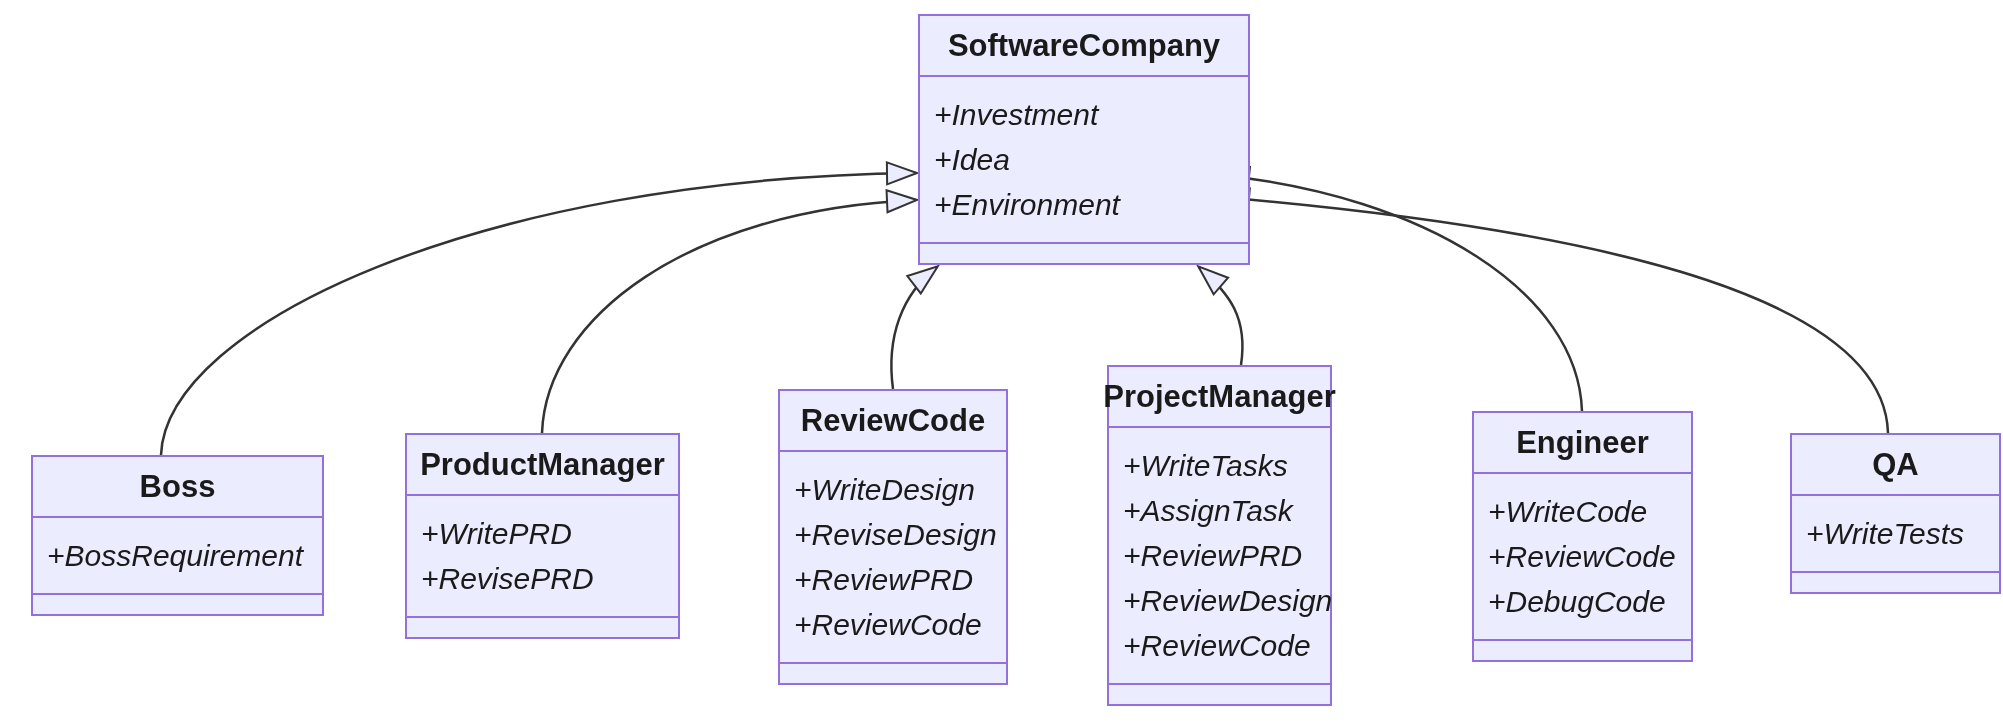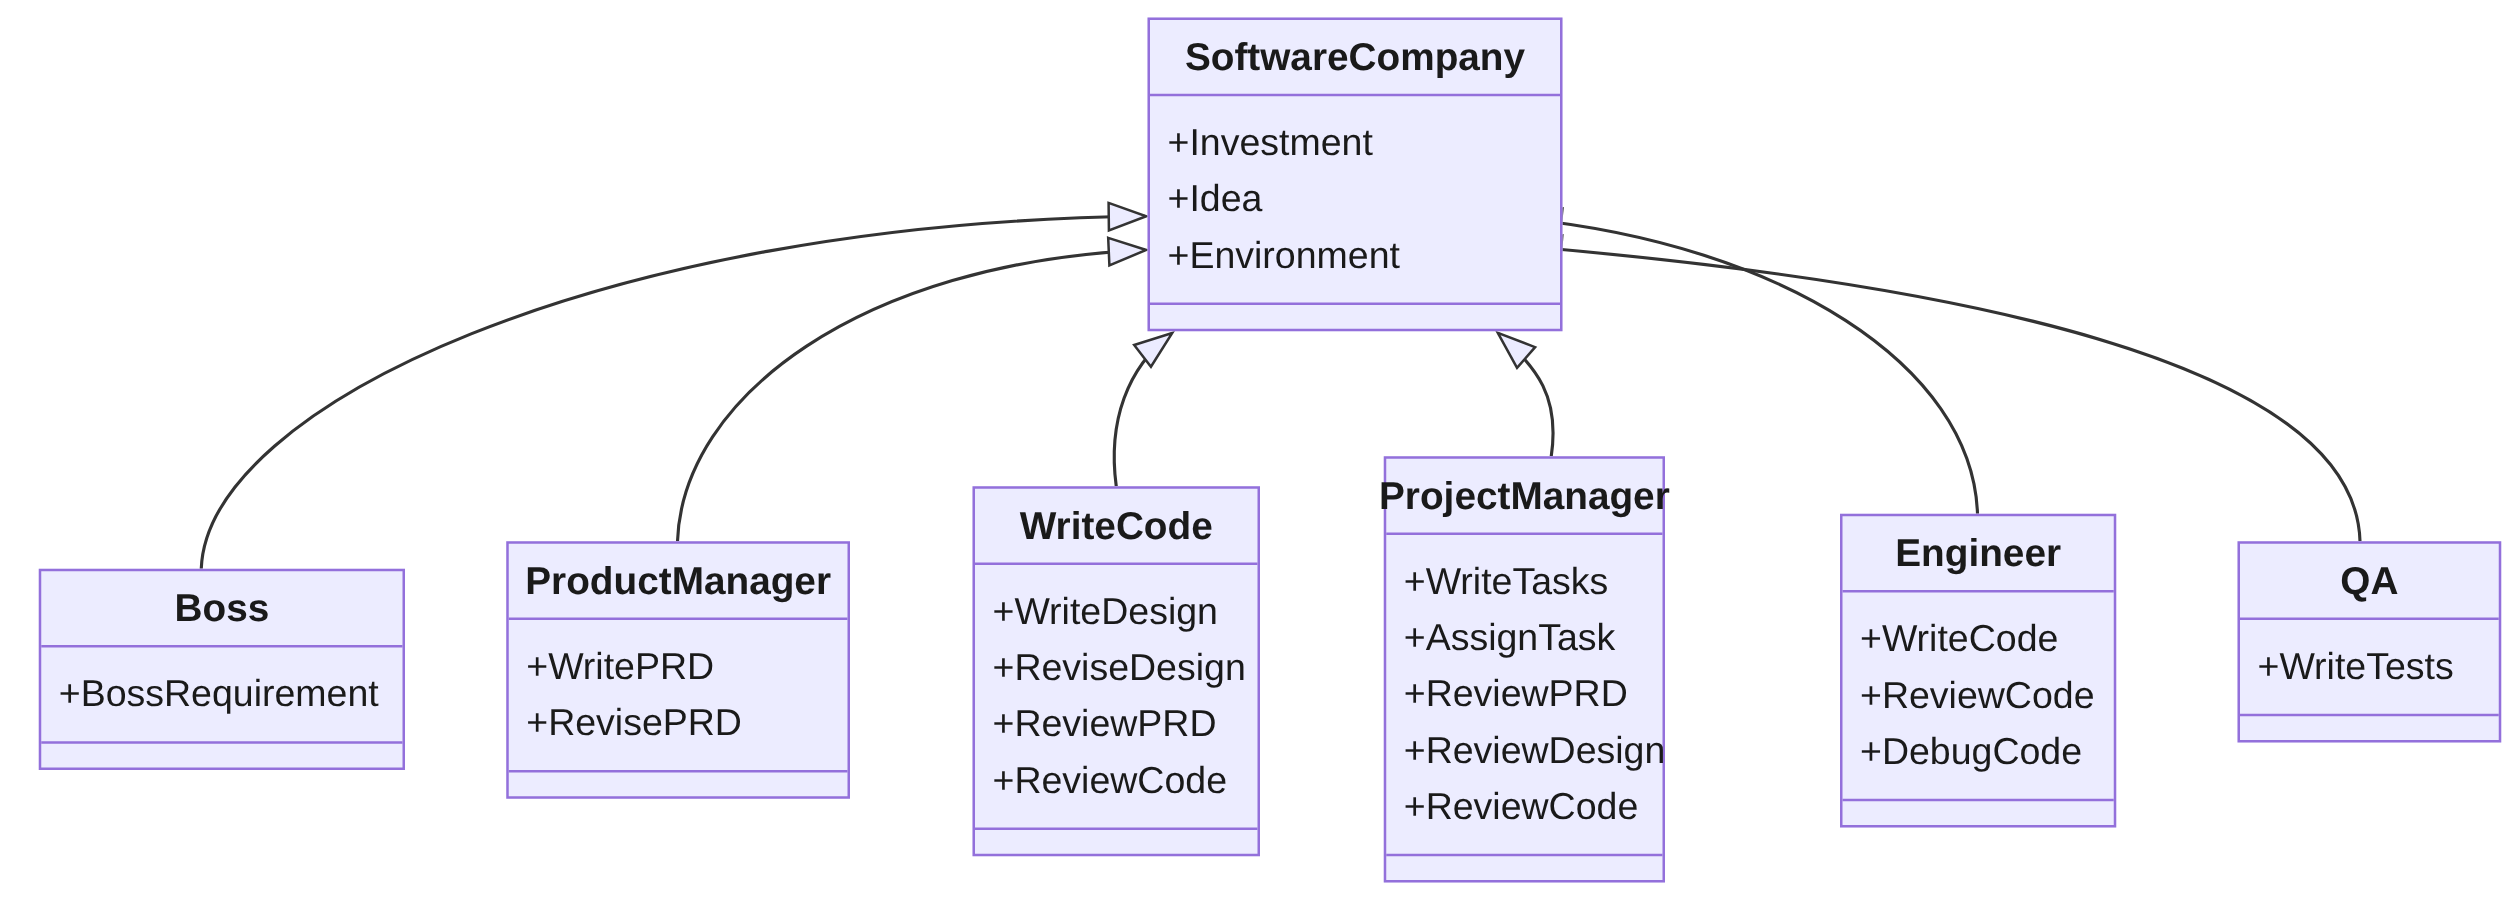--- a/index.html
+++ b/index.html
@@ -35,20 +35,21 @@
     align-items: center;
     justify-content: center;
     font-weight: bold;
     font-size: 31px;
     letter-spacing: 0px;
     border-bottom: 2px solid #9370DB;
     white-space: nowrap;
   }
   .uml-attrs {
     padding: 15px 21px 15px 14px;
+    font-style: italic;
   }
   .uml-member {
     font-size: 30px;
     line-height: 45px;
     white-space: nowrap;
   }
   .uml-methods {
     height: 19px;
     border-top: 2px solid #9370DB;
   }
@@ -101,21 +102,21 @@
   <div class="uml-class box-productmanager">
     <div class="uml-title">ProductManager</div>
     <div class="uml-attrs">
         <div class="uml-member">+WritePRD</div>
         <div class="uml-member">+RevisePRD</div>
       </div>
     <div class="uml-methods"></div>
   </div>
 
   <div class="uml-class box-architect">
-    <div class="uml-title">WriteCode</div>
+    <div class="uml-title">ReviewCode</div>
     <div class="uml-attrs">
         <div class="uml-member">+WriteDesign</div>
         <div class="uml-member">+ReviseDesign</div>
         <div class="uml-member">+ReviewPRD</div>
         <div class="uml-member">+ReviewCode</div>
       </div>
     <div class="uml-methods"></div>
   </div>
 
   <div class="uml-class box-projectmanager">

